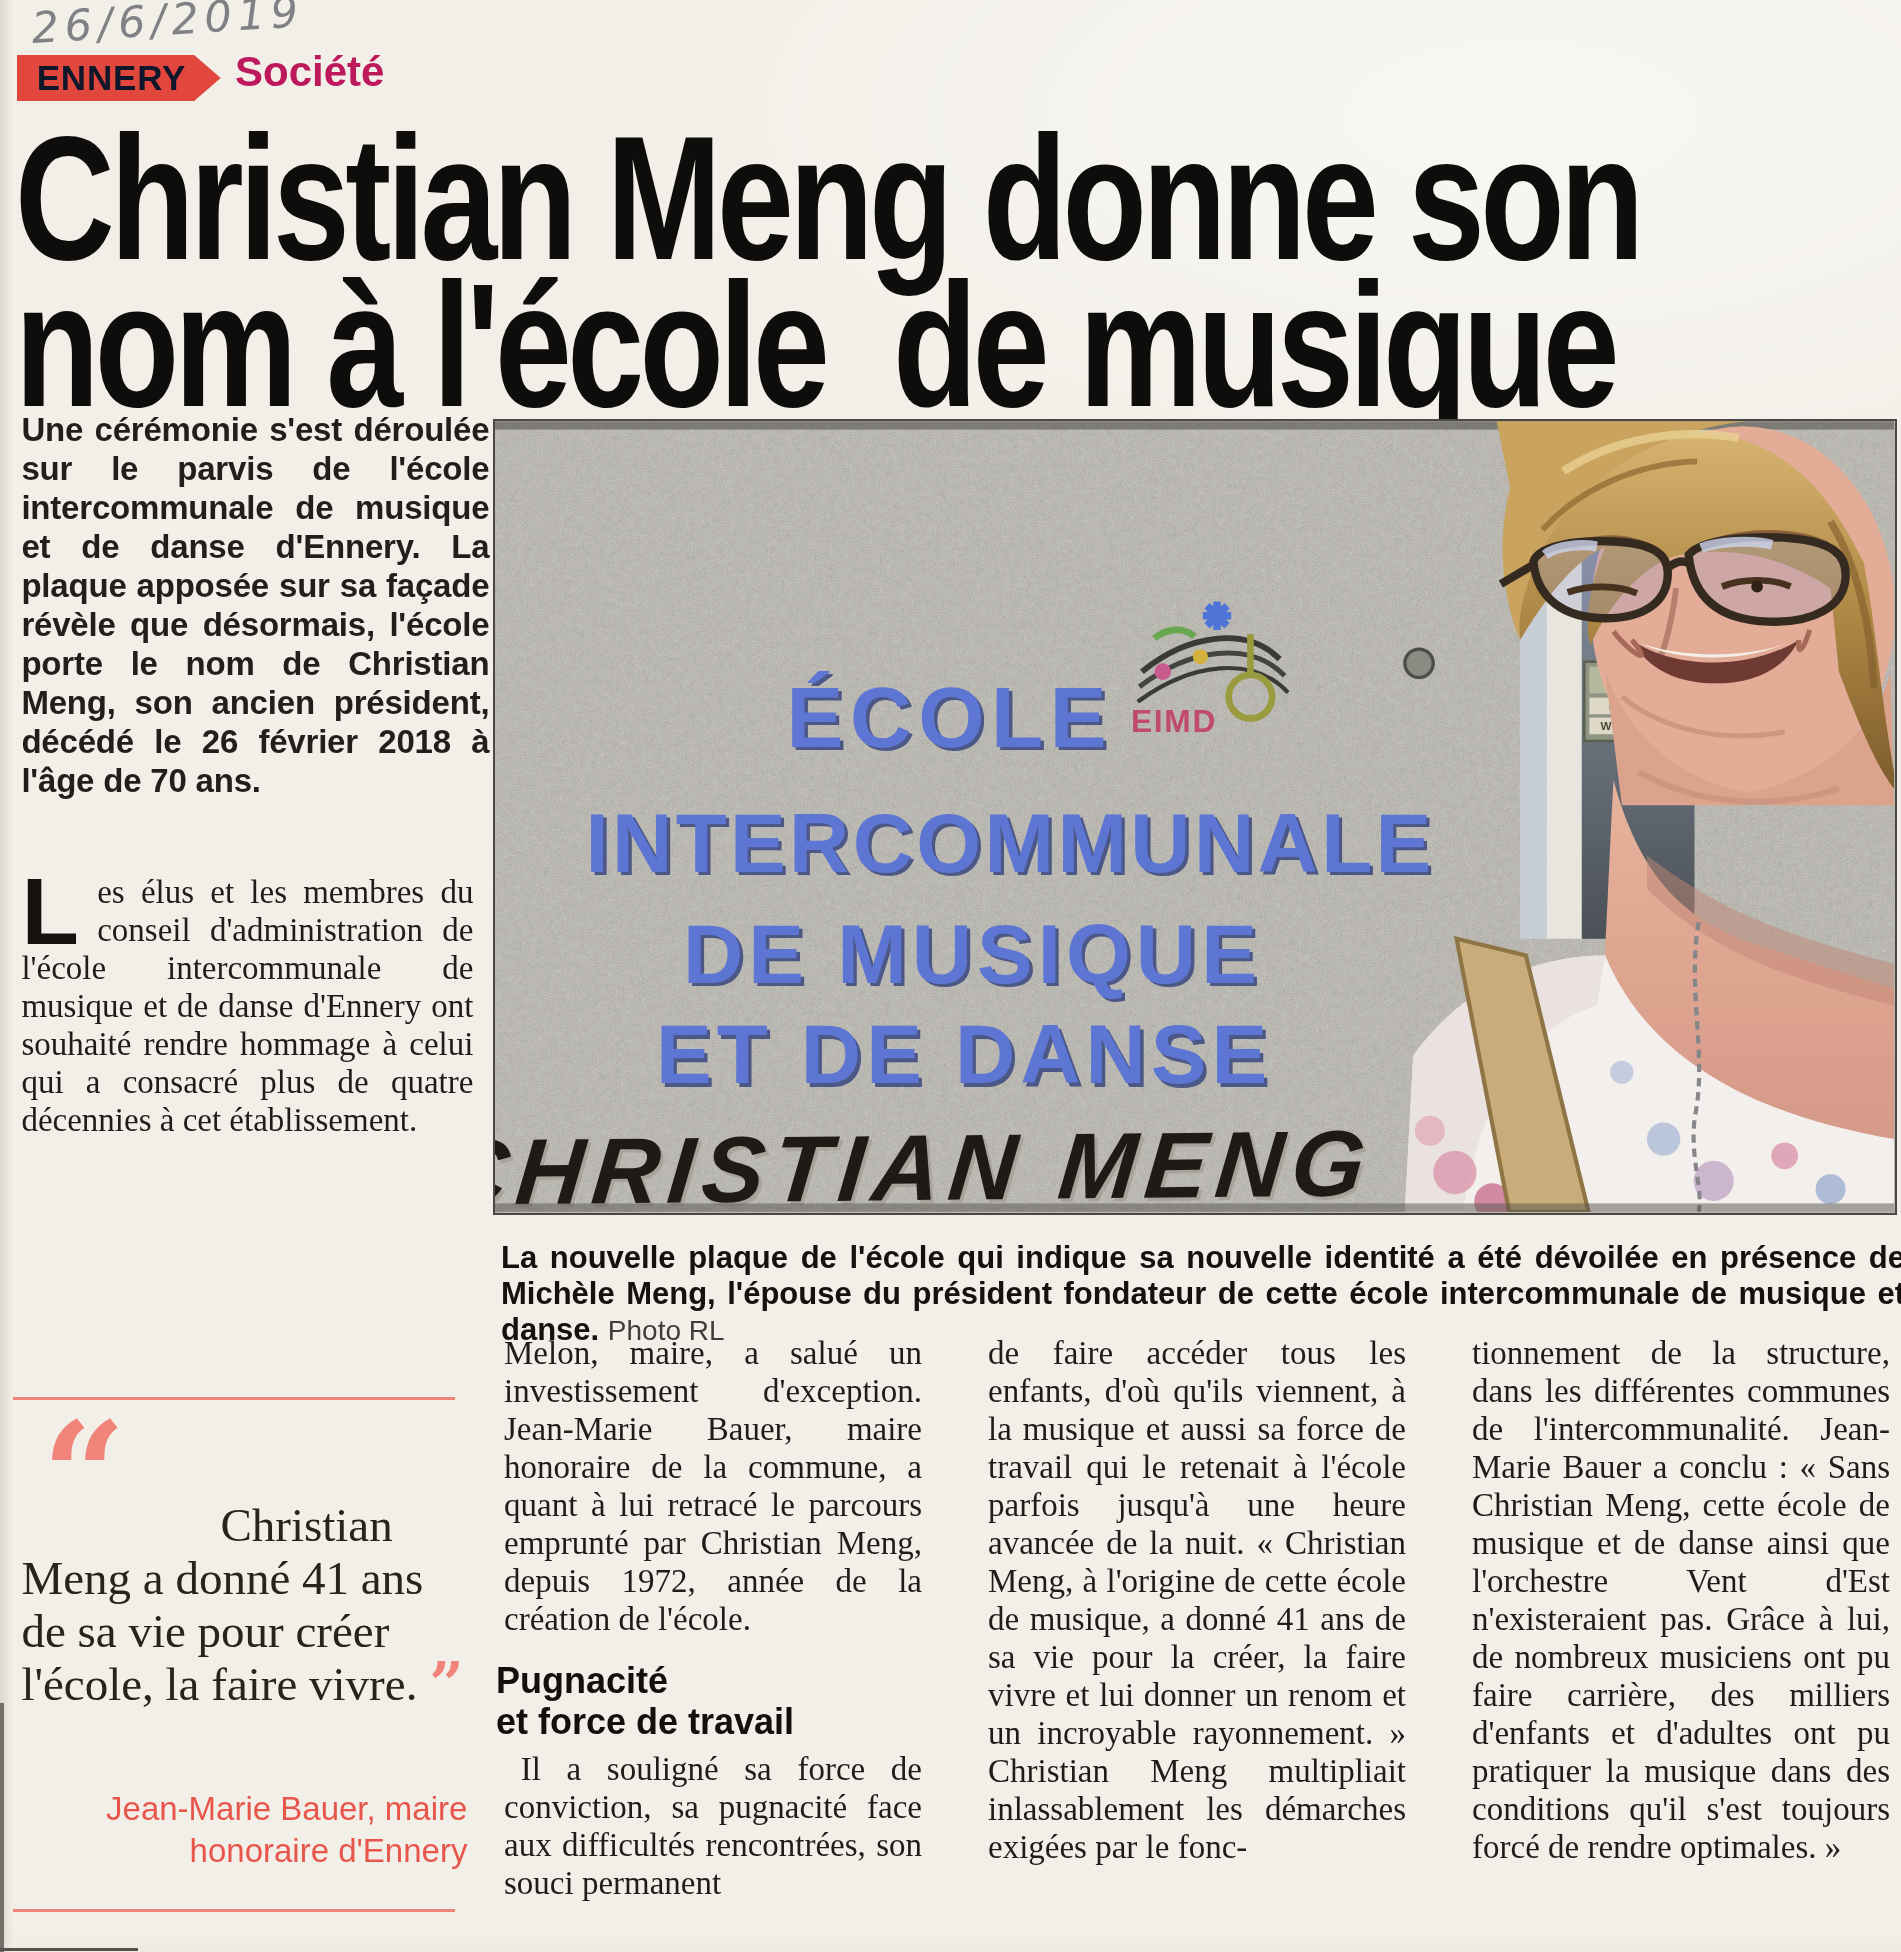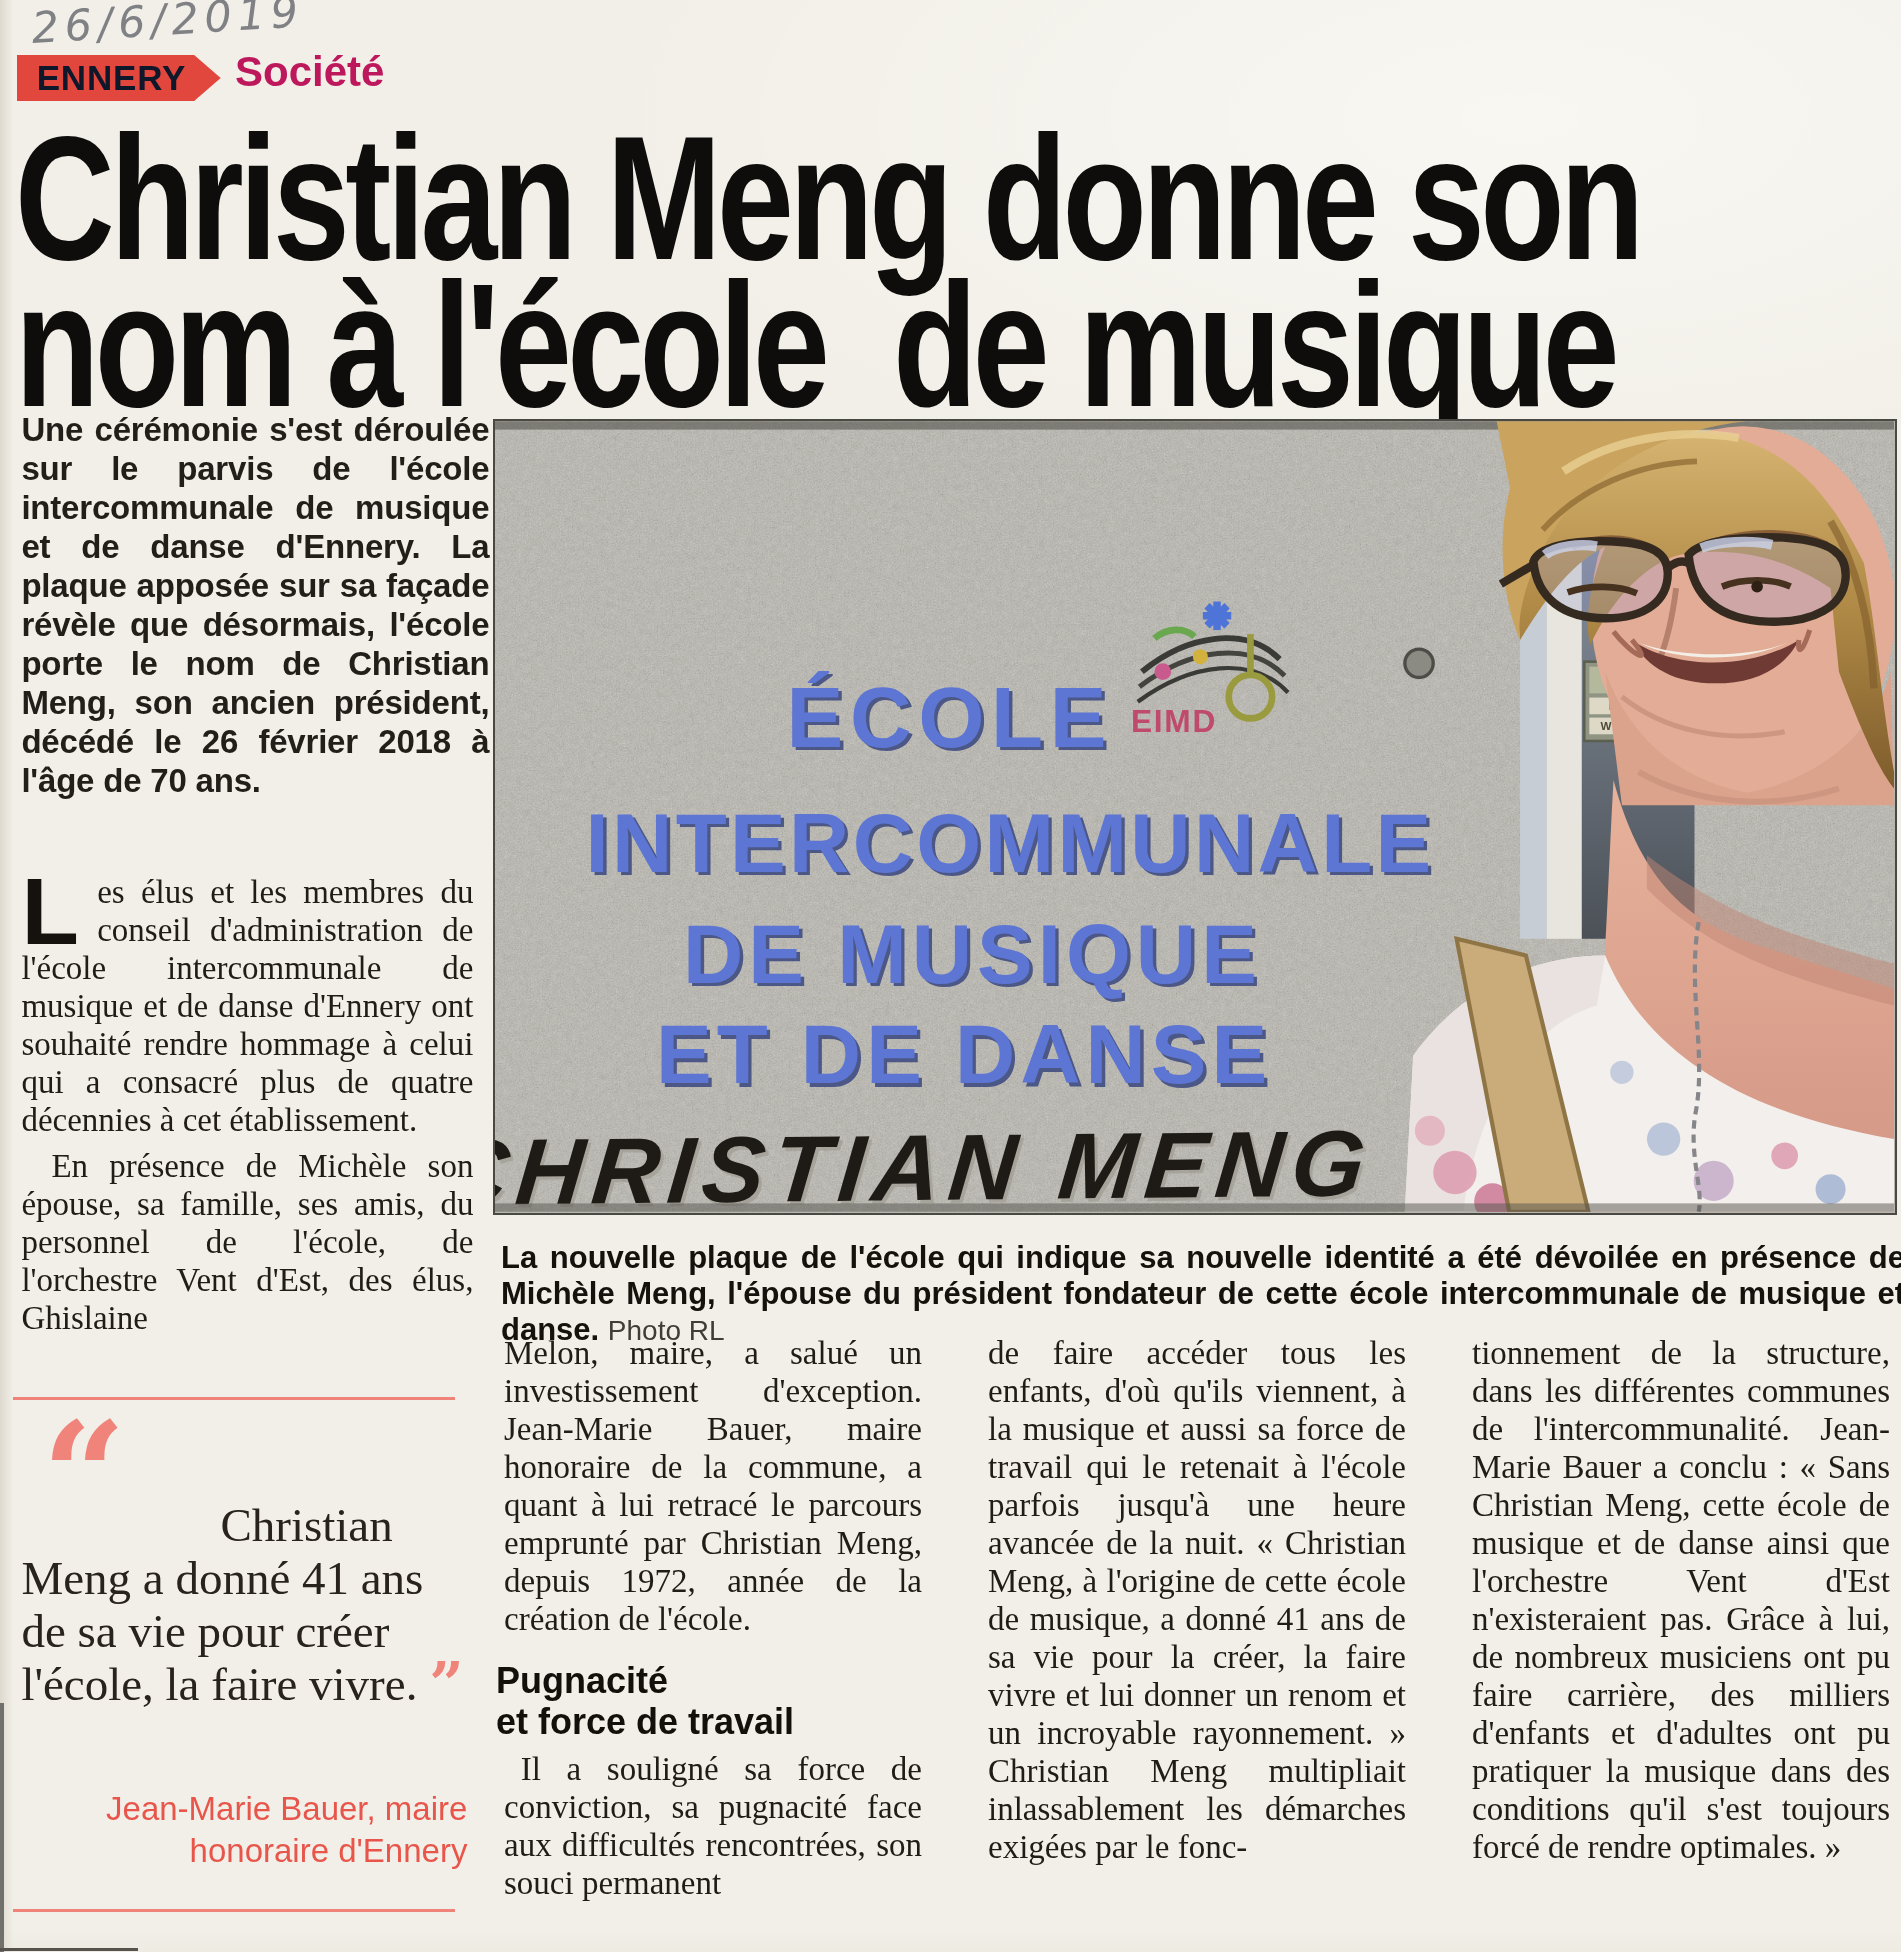--- a/index.html
+++ b/index.html
@@ -151,21 +151,20 @@
 </div>
 <div class="abs section-label">Société</div>
 
 <div class="abs hl hl1">Christian Meng donne son</div>
 <div class="abs hl hl2">nom à l'école  de musique</div>
 
 <p class="abs lede">Une cérémonie  s'est déroulée sur le parvis de l'école intercommunale de musique et de danse d'Ennery. La plaque apposée sur sa façade révèle que désormais, l'école porte le nom de Christian Meng, son ancien président, décédé le 26 février 2018 à l'âge de 70 ans.</p>
 
 <div class="abs col1">
   <p class="p1"><span class="dropcap">L</span><span>es élus et les membres du conseil d'administration de l'école intercommunale de musique et de danse d'Ennery ont souhaité rendre hommage à celui qui a consacré plus de quatre décennies à cet établissement.</span></p>
-  <p class="p2">En présence de Michèle son épouse, sa famille, ses amis, du personnel de l'école, de l'orchestre Vent d'Est, des élus, Ghislaine</p>
 </div>
 
 <div class="abs rule rule1"></div>
 <div class="abs openq">“</div>
 <p class="abs pullquote"><span>Christian Meng a donné 41 ans de sa vie pour créer l'école, la faire vivre.</span> <span class="closeq">”</span></p>
 <div class="abs attrib">
   <div>Jean-Marie Bauer, maire</div>
   <div>honoraire d'Ennery</div>
 </div>
 <div class="abs rule rule2"></div>

